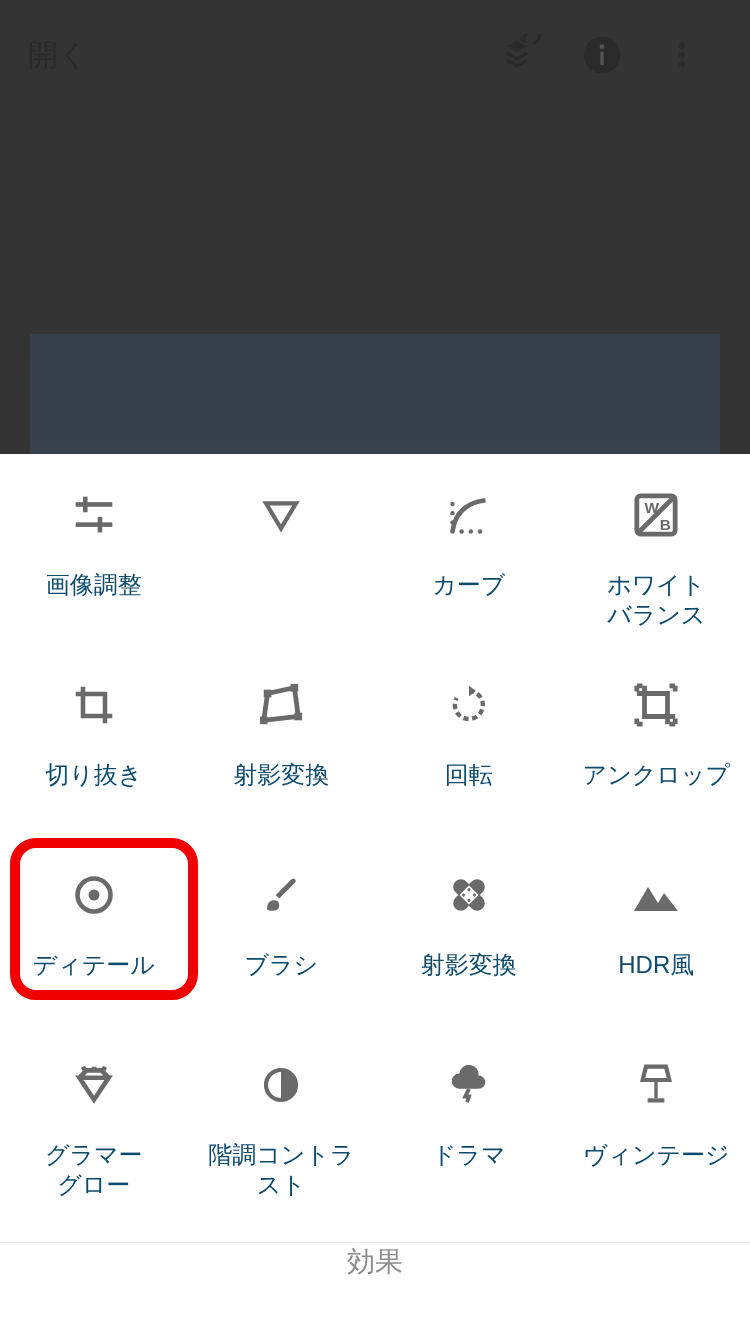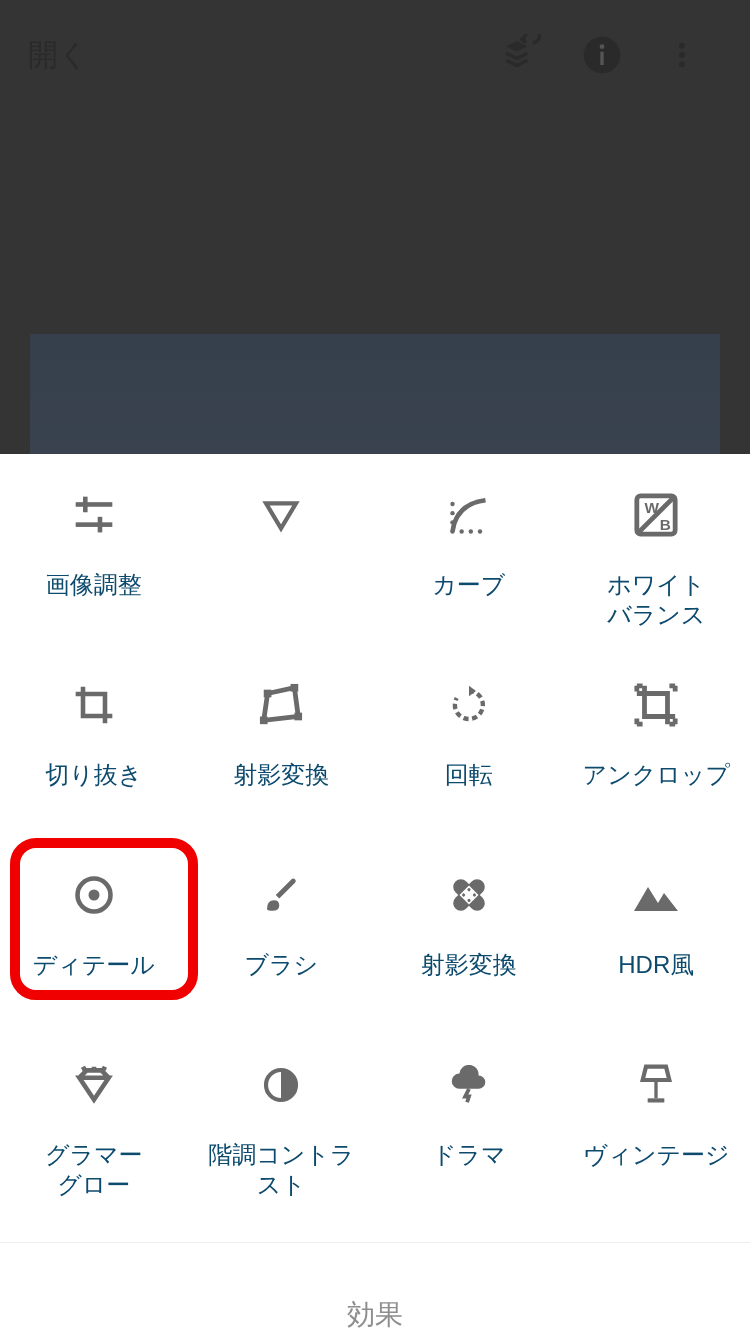--- a/index.html
+++ b/index.html
@@ -99,21 +99,21 @@
   .highlight-ring {
     position: absolute;
     border: 10px solid #f00000;
     border-radius: 26px;
     pointer-events: none;
   }
   
   .tabs {
     height: 92px;
     display: flex;
-    align-items: flex-end;
+    align-items: flex-start;
     justify-content: space-around;
     border-top: 1px solid #eee;
   }
   .tab {
     font-size: 28px;
     color: #8e8e8e;
     flex: 1;
     text-align: center;
   }
   .tab.active { color: #1a78e6; }

